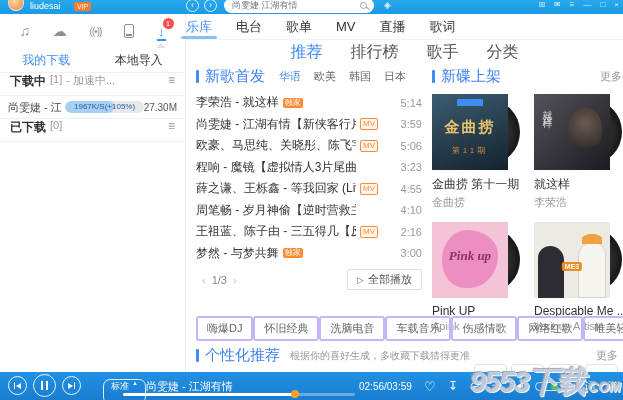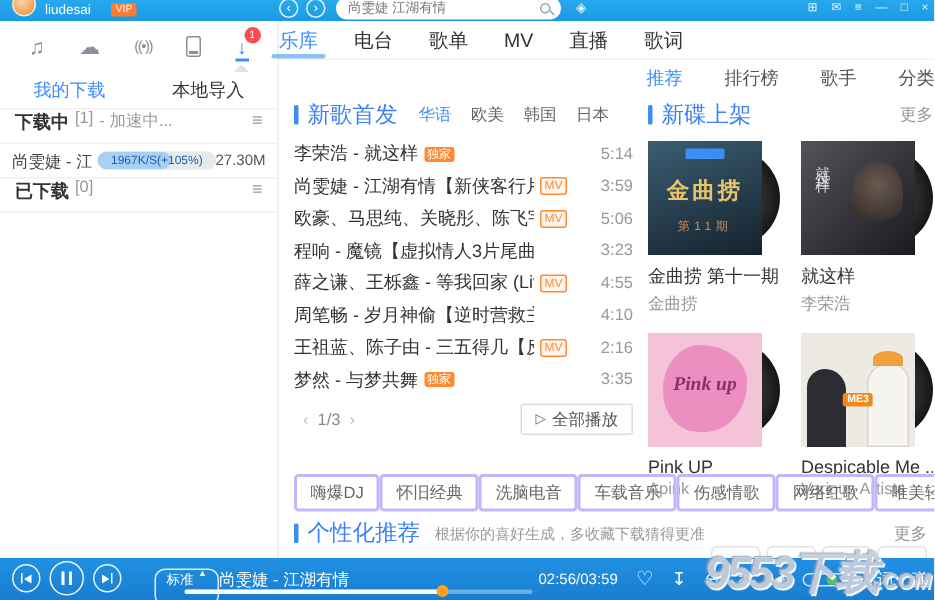--- a/index.html
+++ b/index.html
@@ -20,21 +20,21 @@
   .mag::after{content:"";position:absolute;width:4px;height:1px;background:#9aa3ad;right:-4px;bottom:-1px;transform:rotate(45deg)}
   .gem{left:384px;top:0;color:rgba(255,255,255,.9);font-size:9px}
   .winicons{right:4px;top:0;display:flex;gap:9px;color:rgba(255,255,255,.85);font-size:8px;position:absolute}
   .winicons span{position:static}
 
   
   .mainnav{position:absolute;left:186px;top:14px;right:0;height:26px;background:#fff;border-bottom:1px solid #f2f2f2;display:flex;justify-content:flex-start;gap:24px;font-size:13px;color:#333;z-index:2}
   .mainnav .it{height:26px;line-height:26px;position:relative;cursor:pointer}
   .mainnav .it.active{color:#3d8df5}
   .mainnav .it.active::after{content:"";position:absolute;left:50%;transform:translateX(-50%);bottom:1px;width:36px;height:3px;border-radius:2px;background:#8cc0f5}
-  .subnav{position:absolute;left:186px;top:40px;right:0;height:24px;display:flex;justify-content:flex-end;gap:28px;align-items:center;font-size:12px;color:#555}
+  .subnav{position:absolute;left:186px;top:40px;right:0;height:24px;display:flex;justify-content:center;gap:28px;align-items:center;font-size:16px;color:#555}
   .subnav .active{color:#3d8df5}
 
   
   .sidebar{position:absolute;left:0;top:14px;width:186px;bottom:28px;background:#fff;border-right:1px solid #ececec;z-index:1}
   .icon-row{height:34px;display:flex;align-items:center;justify-content:space-around;padding:0 8px;color:#8a8f98;font-size:14px}
   .devbox{width:10px;height:14px;border:1.5px solid #8a8f98;border-radius:2px;position:relative}
   .devbox::after{content:"";position:absolute;left:1px;right:1px;bottom:1px;height:2px;background:#8a8f98}
   .dlwrap{position:relative;color:#3d8df5;font-weight:bold}
   .dl-glyph{font-size:13px;border-bottom:2px solid #3d8df5;padding:0 1px}
   .redbadge{position:absolute;top:-5px;right:-8px;min-width:11px;height:11px;background:#ff4d4f;border-radius:6px;color:#fff;font-size:7px;line-height:11px;text-align:center;font-weight:normal;padding:0 2px}
@@ -254,21 +254,21 @@
           <span class="d">4:10</span>
         </div>
       <div class="srow">
           <span class="t">王祖蓝、陈子由 - 三五得几【反转...</span>
           <span class="badge mv">MV</span>
           <span class="d">2:16</span>
         </div>
       <div class="srow">
           <span class="t">梦然 - 与梦共舞</span>
           <span class="badge solid">独家</span>
-          <span class="d">3:35</span>
+          <span class="d">3:00</span>
         </div>
     </div>
     <div class="pager">
       <span class="arr">‹</span>
       <span>1/3</span>
       <span class="arr">›</span>
       <span class="playall">
         <span class="tri">▷</span>
         <span>全部播放</span>
       </span>

